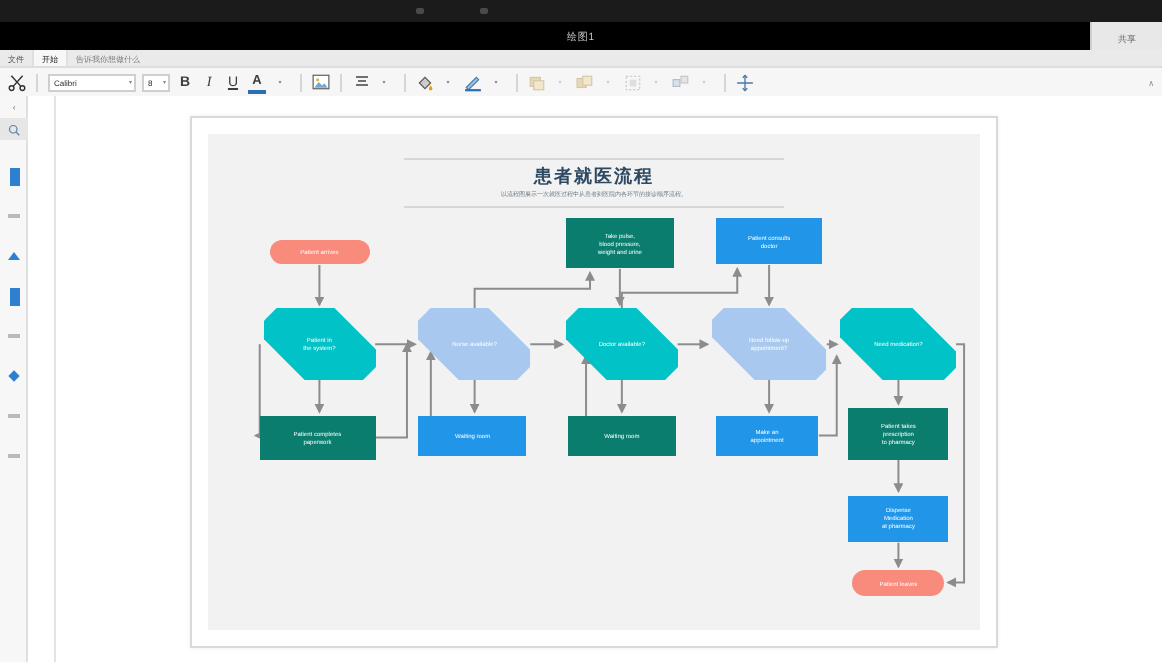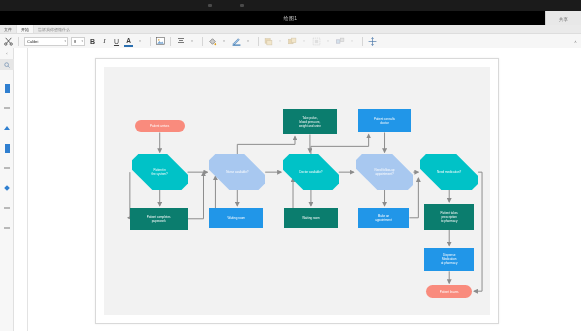--- a/index.html
+++ b/index.html
@@ -316,20 +316,26 @@
           <div class="sh sh-rect-sm grey"></div>
         </div>
     </div>
   </div>
   <div class="panel-edge"></div>
 
   <div class="canvas-area">
     <div class="page">
       <div class="page-inner">
 
+        <div class="dgm-head">
+          <div class="dgm-rule"></div>
+          <div class="dgm-title">患者就医流程</div>
+          <div class="dgm-sub">以流程图展示一次就医过程中从患者到医院内各环节的接诊顺序流程。</div>
+          <div class="dgm-rule"></div>
+        </div>
 
         <svg class="edges" viewBox="0 0 388 250" preserveAspectRatio="none">
           <defs>
             <marker id="ar" markerWidth="5" markerHeight="5" refX="4" refY="2.5" orient="auto">
               <path d="M0,0 L5,2.5 L0,5 z" fill="#8c8c8c"></path>
             </marker>
           </defs>
           <g stroke="#8c8c8c" stroke-width="1" fill="none" marker-end="url(#ar)">
             <path d="M56,66 L56,86"></path>
             <path d="M56,124 L56,140"></path>

